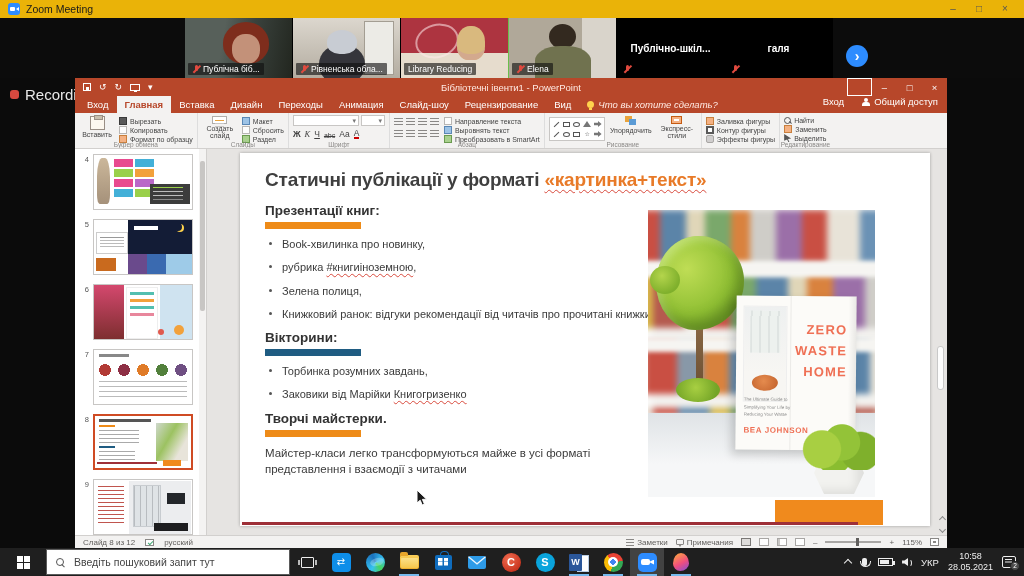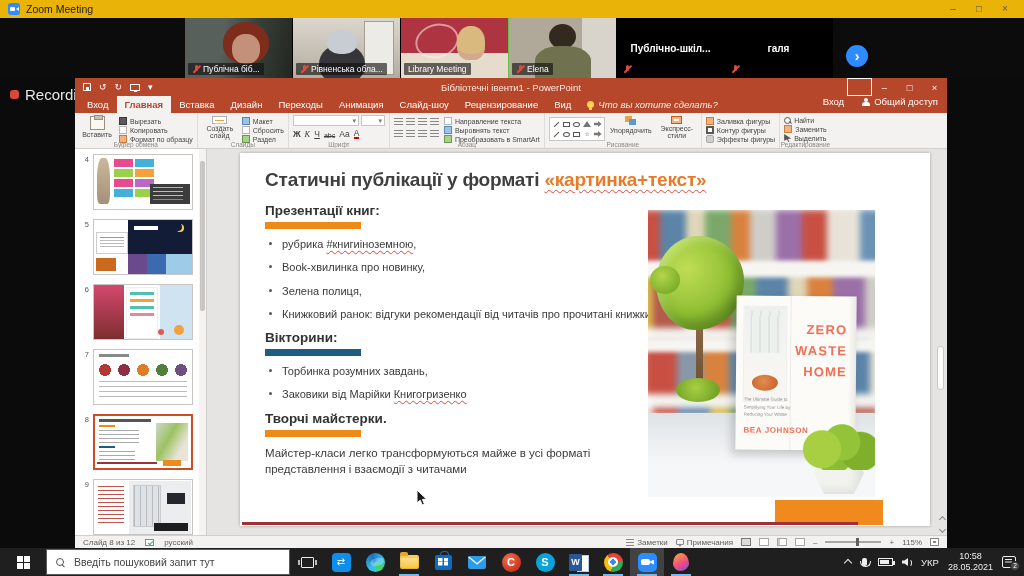--- a/index.html
+++ b/index.html
@@ -403,21 +403,21 @@
     <div class="tile" style="left:293px">
       <div class="vid v2"></div>
       <div class="nametag">
         <span class="micmuted"></span>
         <span>Рівненська обла...</span>
       </div>
     </div>
     <div class="tile active" style="left:401px">
       <div class="vid v3"></div>
       <div class="nametag">
-        <span>Library Meeting</span>
+        <span>Library Reducing</span>
       </div>
     </div>
     <div class="tile" style="left:509px">
       <div class="vid v4"></div>
       <div class="nametag">
         <span class="micmuted"></span>
         <span>Elena</span>
       </div>
     </div>
     <div class="tile" style="left:617px">
@@ -701,22 +701,22 @@
       <div class="canvas">
         <div class="slide">
           <div class="slide-title">
             <span>Статичні публікації у форматі </span><span class="accent">«картинка+текст»</span>
           </div>
 
           <div class="col">
             <div class="sec-h">Презентації книг:</div>
             <div class="bar orange"></div>
             <ul class="blist">
+              <li><span>Book-хвилинка про новинку,</span></li>
               <li><span>рубрика </span><span class="squig">#книгиіноземною</span><span>,</span></li>
-              <li><span>Book-хвилинка про новинку,</span></li>
               <li><span>Зелена полиця,</span></li>
               <li><span>Книжковий ранок: відгуки рекомендації від читачів про прочитані книжки</span></li>
             </ul>
 
             <div class="sec-h sec2">Вікторини:</div>
             <div class="bar blue"></div>
             <ul class="blist">
               <li><span>Торбинка розумних завдань,</span></li>
               <li><span>Заковики від Марійки </span><span class="squig">Книгогризенко</span></li>
             </ul>

